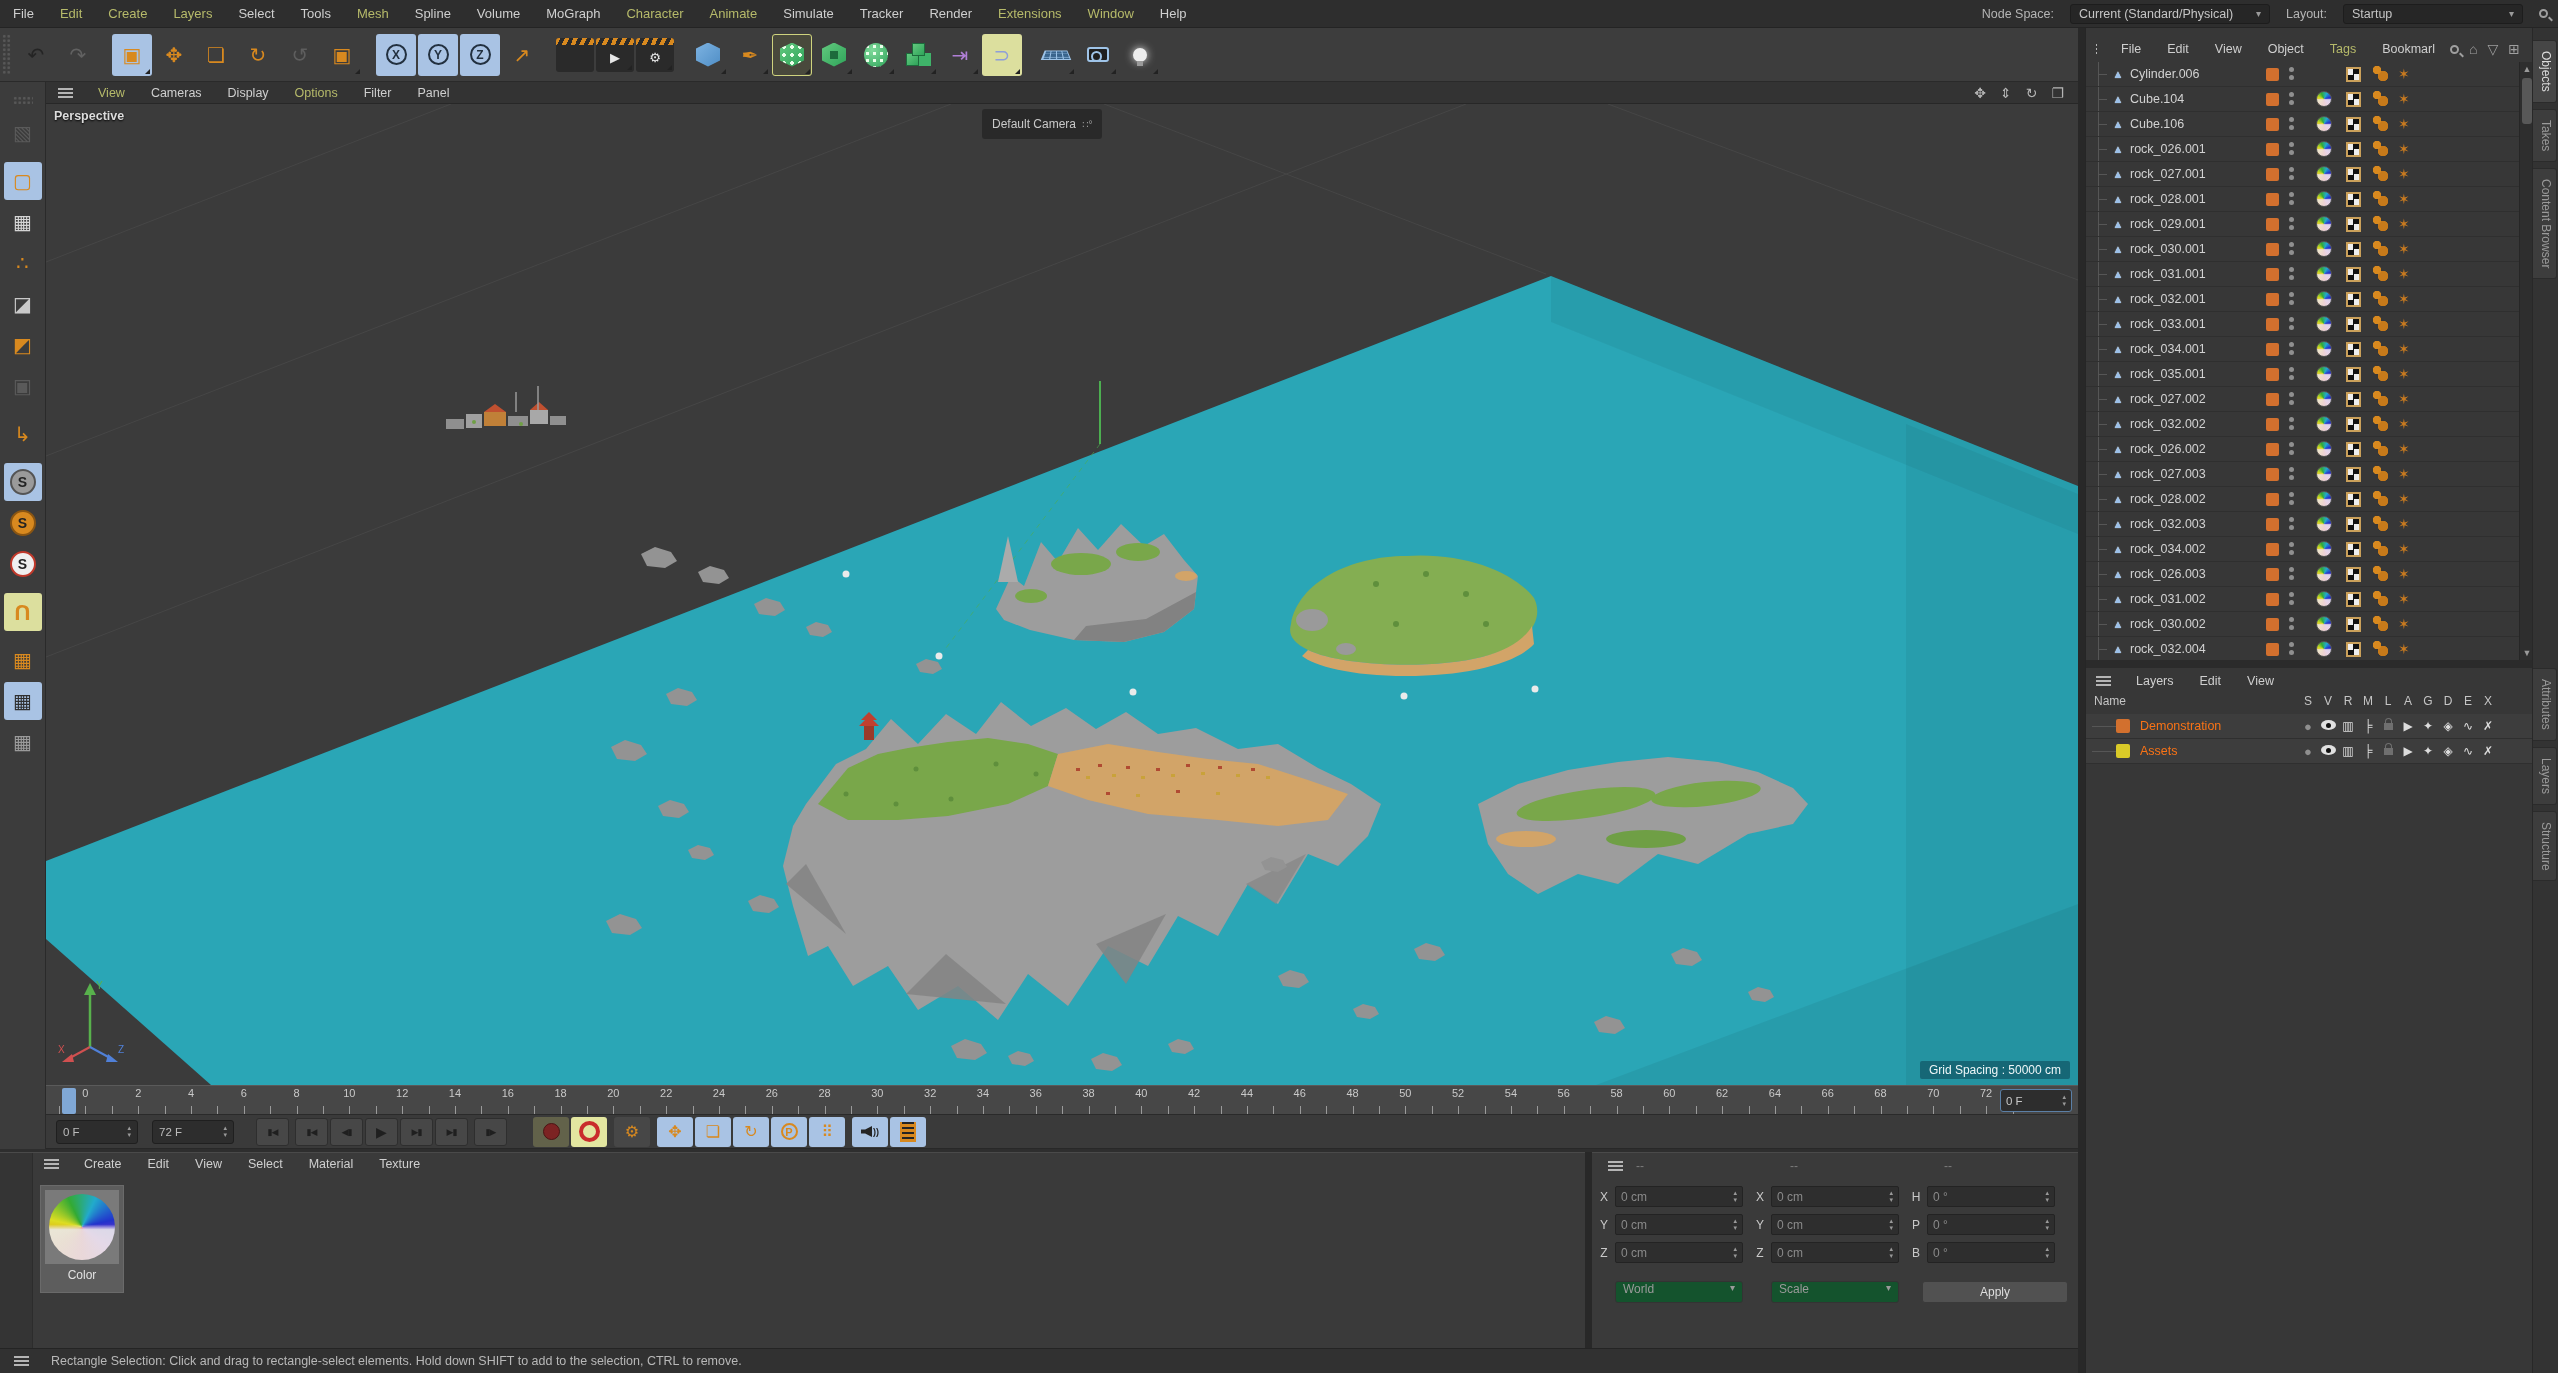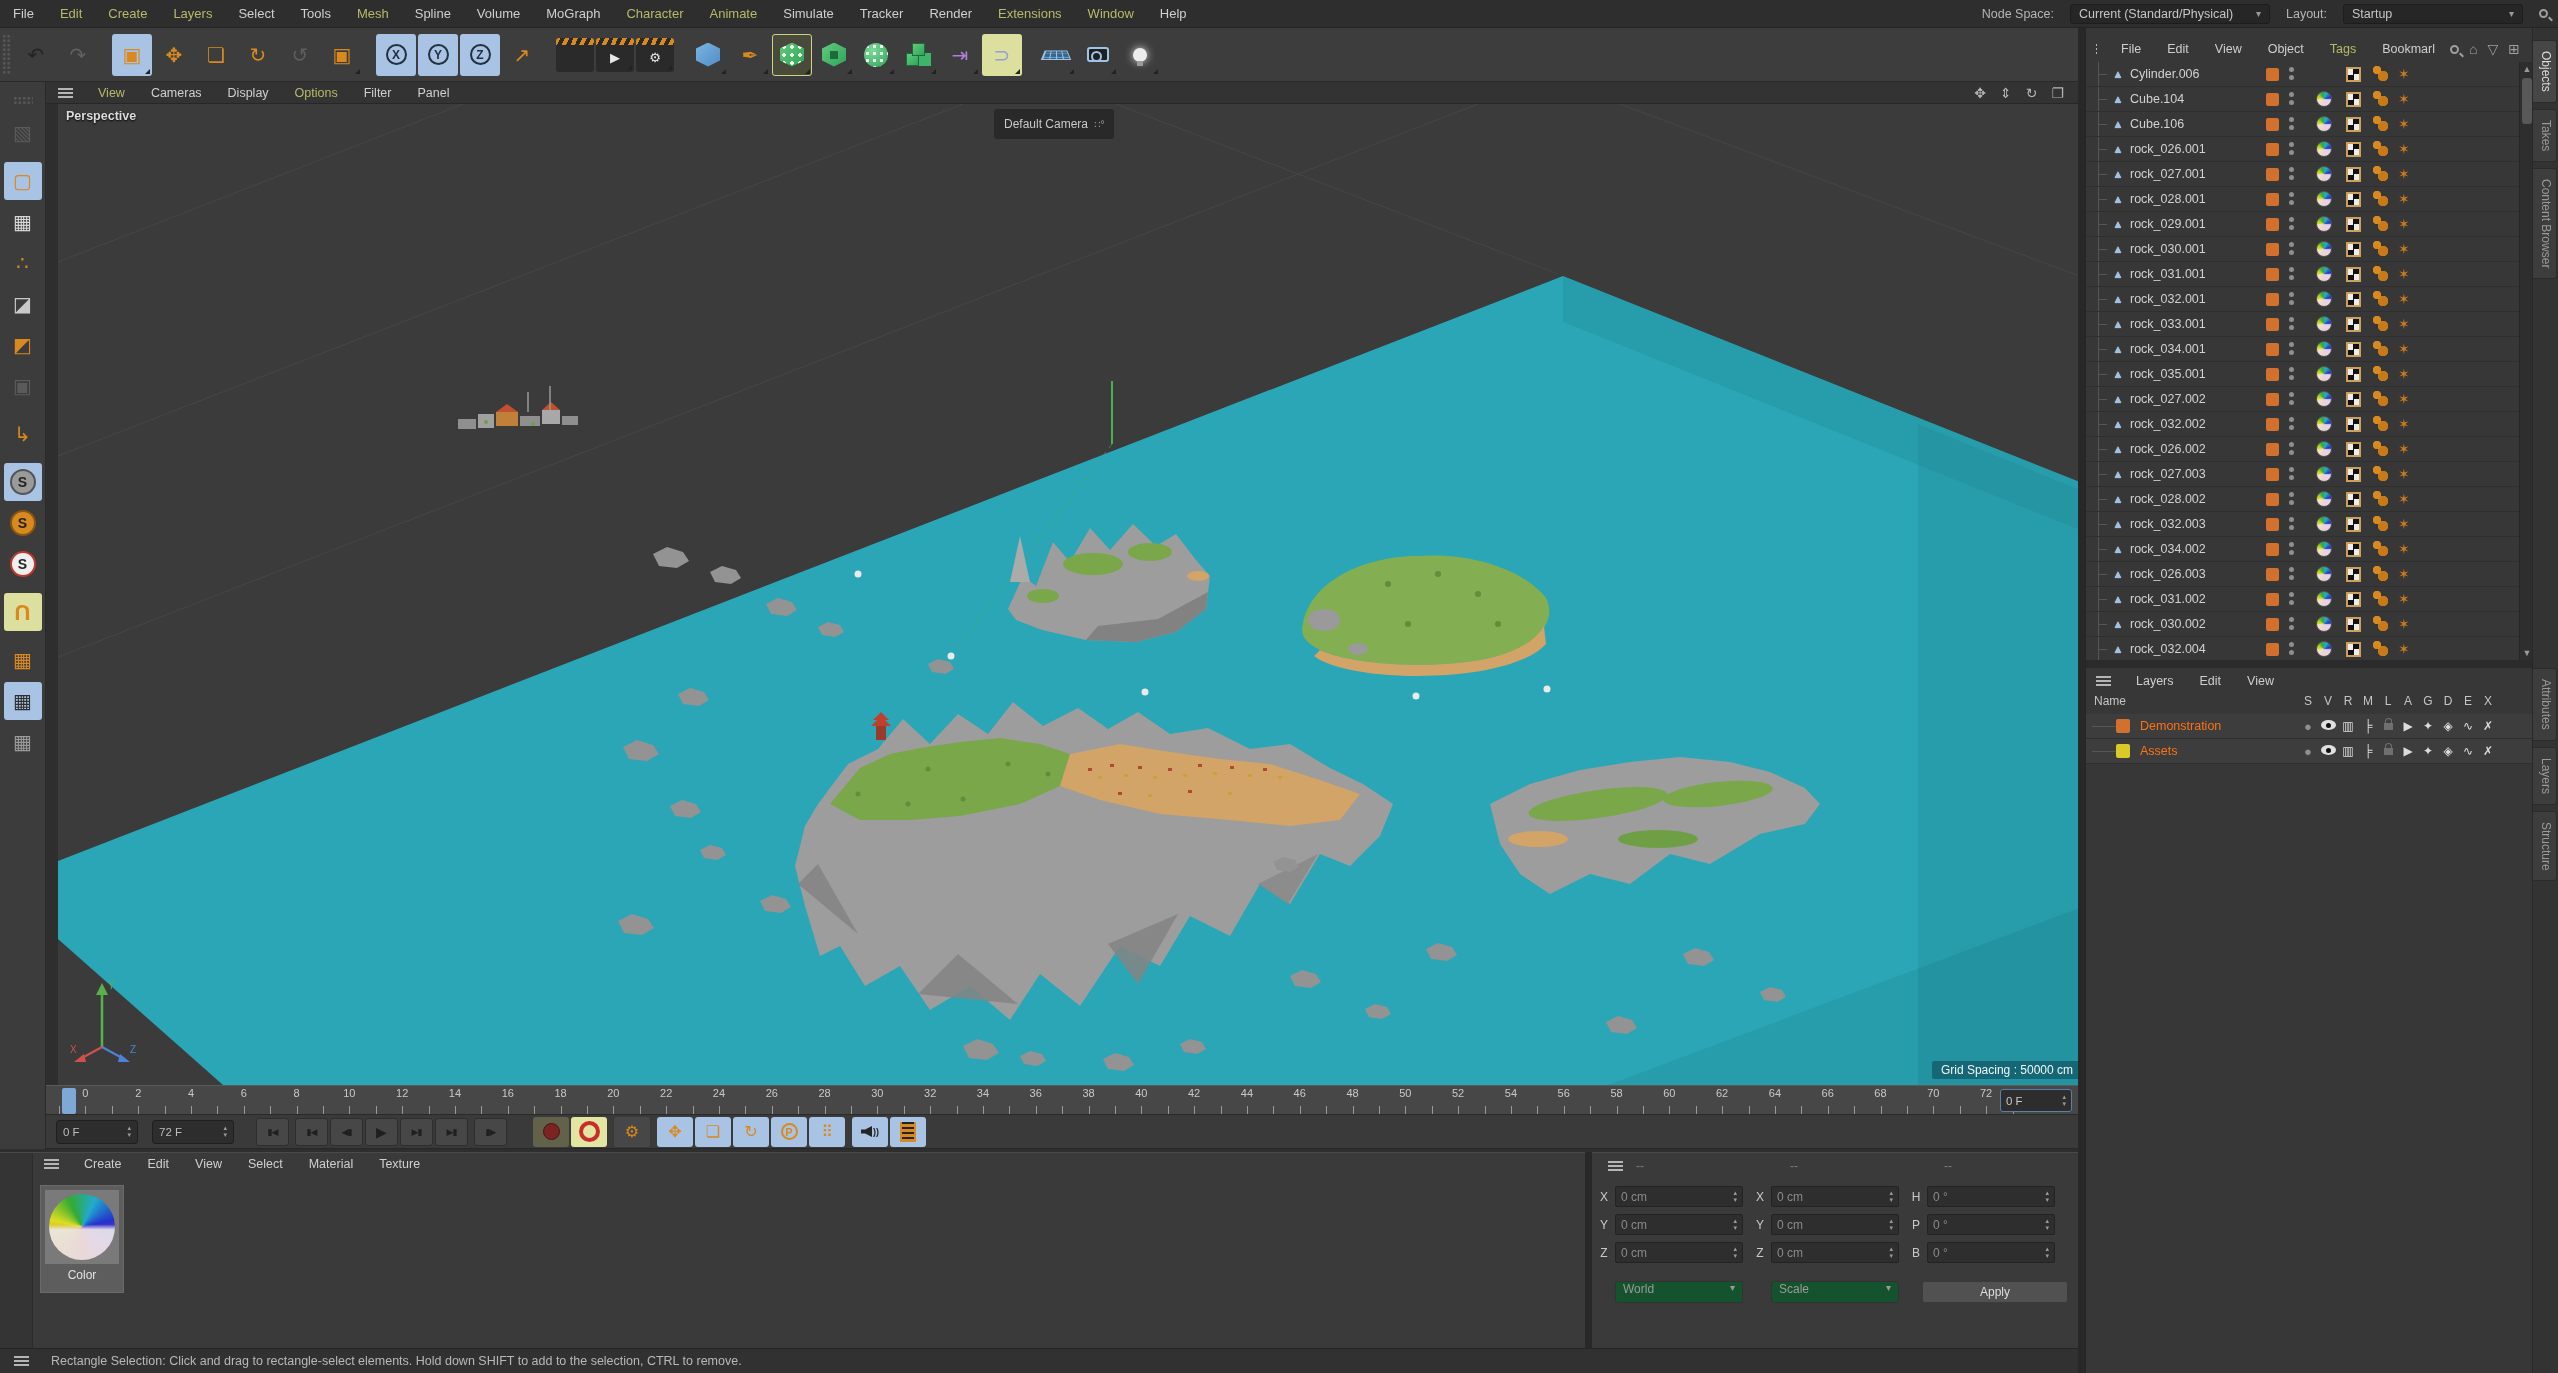--- a/index.html
+++ b/index.html
@@ -73,21 +73,21 @@
   .sb.mag .g{font-size:22px;font-weight:bold;transform:scaleY(-1);}
   
   #vpmenu{position:absolute;left:46px;top:82px;width:2032px;height:22px;background:#333333;
     display:flex;align-items:center;font-size:12.5px;gap:2px;padding-left:8px;border-bottom:1px solid #272727;}
   .ham{width:15px;height:2px;background:#b5b5b5;box-shadow:0 -4px 0 #b5b5b5,0 4px 0 #b5b5b5;margin:0 10px 0 4px;}
   .vmi{padding:0 13px;}
   .vmi.acc{color:var(--accent,#b6ba6a);}
   .vp-icons{margin-left:auto;display:flex;gap:14px;padding-right:14px;color:#b5b5b5;}
   .vp-icons .g{font-size:14px;}
   
-  #viewport{position:absolute;left:58px;top:104px;width:2032px;height:981px;background:#3b3b3b;overflow:hidden;}
+  #viewport{position:absolute;left:46px;top:104px;width:2032px;height:981px;background:#3b3b3b;overflow:hidden;}
   #vplabel{position:absolute;left:8px;top:5px;font-size:12.5px;font-weight:bold;color:#dcdcdc;text-shadow:0 1px 2px #000;}
   #campill{position:absolute;left:calc(50% - 80px);top:5px;height:20px;background:rgba(40,40,40,.9);
     border-radius:3px;display:flex;align-items:center;gap:6px;padding:15px 10px;font-size:12px;color:#c9c9c9;}
   #campill .cicon{color:#9a9a9a;font-size:10px;}
   #gridspacing{position:absolute;right:8px;bottom:6px;background:rgba(20,95,110,.85);color:#eef6f7;
     font-size:12px;padding:2px 9px;border-radius:2px;}
   #gizmo{position:absolute;left:10px;bottom:16px;}
   
   #ruler{position:absolute;left:46px;top:1085px;width:2032px;height:30px;background:#474747;
     border-top:1px solid #5a5a5a;border-bottom:1px solid #2a2a2a;}

